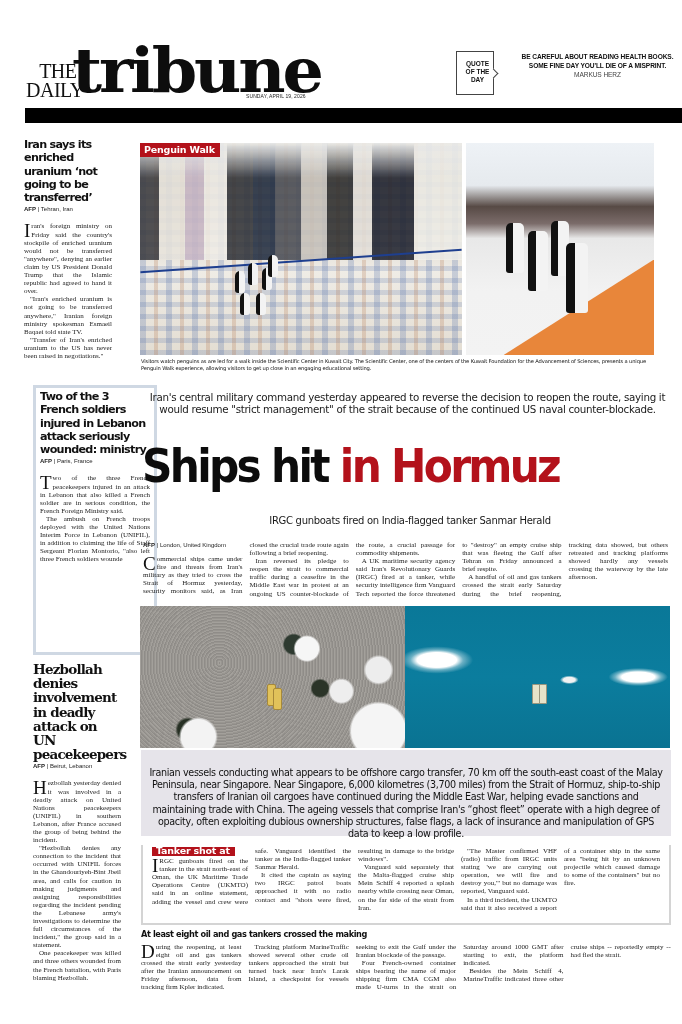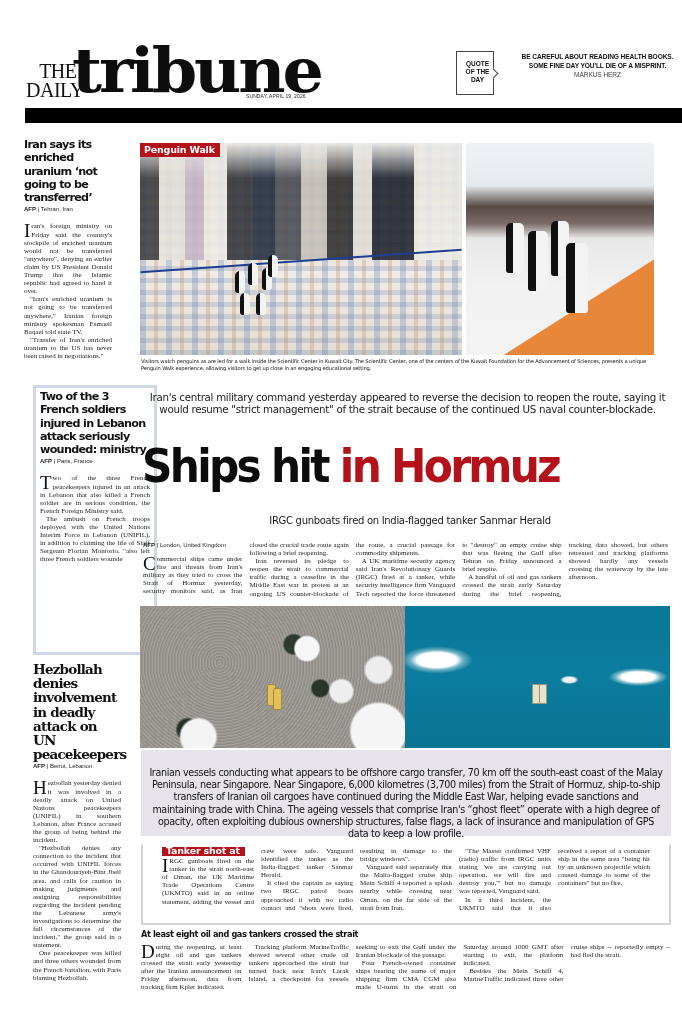--- a/index.html
+++ b/index.html
@@ -84,21 +84,21 @@
     background:
       radial-gradient(ellipse at 12% 38%, #ffffff 0 6%, rgba(255,255,255,0.4) 8%, rgba(0,0,0,0) 11%),
       radial-gradient(ellipse at 88% 50%, #ffffff 0 5%, rgba(255,255,255,0.4) 7%, rgba(0,0,0,0) 9%),
       radial-gradient(ellipse at 62% 52%, #f2f2f2 0 2.5%, rgba(0,0,0,0) 4%),
       linear-gradient(180deg, #0a7898 0%, #0b7d9e 50%, #0a7392 100%); }
   .ship2 { position: absolute; width: 8px; height: 20px; background: #e7e3c9; border: 1px solid #9a967e; border-radius: 1px; }
 
   .sat-caption { position: absolute; left: 141px; top: 750px; width: 530px; height: 86px; background: #e6e4ea; padding: 17px 6px; text-align: center; font-family: "DejaVu Sans", sans-serif; font-size: 9.6px; line-height: 12.2px; color: #111; letter-spacing: -0.35px; }
 
   
-  .tanker-box { position: absolute; left: 141px; top: 845px; width: 530px; height: 80px; border: 2px solid #d4d4d4; border-top: none; padding: 2px 19px; }
+  .tanker-box { position: absolute; left: 141px; top: 845px; width: 530px; height: 80px; border: 2px solid #d4d4d4; border-top: none; padding: 2px 9px; }
   .tanker-cols { column-count: 5; column-gap: 7px; font-family: "Liberation Serif", serif; font-size: 7px; line-height: 8.1px; color: #222; text-align: justify; hyphens: auto; height: 72px; }
   .tanker-cols p { text-indent: 6px; }
   .tanker-cols p.first { text-indent: 0; }
   .red-tag { display: inline-block; background: #b3121b; color: #fff; font-family: "DejaVu Sans", sans-serif; font-weight: bold; font-size: 9.5px; padding: 0 5px 1px 4px; margin-bottom: 1px; letter-spacing: -0.2px; }
 
   .bottom-head { position: absolute; left: 141px; top: 929px; font-family: "DejaVu Sans", sans-serif; font-weight: bold; font-size: 8.2px; color: #111; letter-spacing: -0.4px; }
   .bottom-cols { position: absolute; left: 141px; top: 943px; width: 530px; height: 70px; column-count: 5; column-gap: 7px; font-family: "Liberation Serif", serif; font-size: 7px; line-height: 8.1px; color: #222; text-align: justify; hyphens: auto; }
   .bottom-cols p { text-indent: 6px; }
   .bottom-cols p.first { text-indent: 0; }
 </style>
@@ -209,19 +209,19 @@
   <div class="tanker-cols">
     <span class="red-tag">Tanker shot at</span>
     <p class="first"><span class="dropcap">I</span><span>RGC gunboats fired on the tanker in the strait north-east of Oman, the UK Maritime Trade Operations Centre (UKMTO) said in an online statement, adding the vessel and crew were safe. Vanguard identified the tanker as the India-flagged tanker Sanmar Herald.</span></p>
     <p>It cited the captain as saying two IRGC patrol boats approached it with no radio contact and "shots were fired, resulting in damage to the bridge windows".</p>
     <p>Vanguard said separately that the Malta-flagged cruise ship Mein Schiff 4 reported a splash nearby while crossing near Oman, on the far side of the strait from Iran.</p>
     <p>"The Master confirmed VHF (radio) traffic from IRGC units stating 'we are carrying out operation, we will fire and destroy you,'" but no damage was reported, Vanguard said.</p>
     <p>In a third incident, the UKMTO said that it also received a report of a container ship in the same area "being hit by an unknown projectile which caused damage to some of the containers" but no fire.</p>
   </div>
 </section>
 
-<h3 class="bottom-head">At least eight oil and gas tankers crossed the strait</h3>
+<h3 class="bottom-head">At least eight oil and gas tankers crossed the making</h3>
 <div class="bottom-cols">
   <p class="first"><span class="dropcap">D</span><span>uring the reopening, at least eight oil and gas tankers crossed the strait early yesterday after the Iranian announcement on Friday afternoon, data from tracking firm Kpler indicated.</span></p>
   <p>Tracking platform MarineTraffic showed several other crude oil tankers approached the strait but turned back near Iran's Larak Island, a checkpoint for vessels seeking to exit the Gulf under the Iranian blockade of the passage.</p>
   <p>Four French-owned container ships bearing the name of major shipping firm CMA CGM also made U-turns in the strait on Saturday around 1000 GMT after starting to exit, the platform indicated.</p>
   <p>Besides the Mein Schiff 4, MarineTraffic indicated three other cruise ships -- reportedly empty -- had fled the strait.</p>
 </div>
 
 </body></html>

